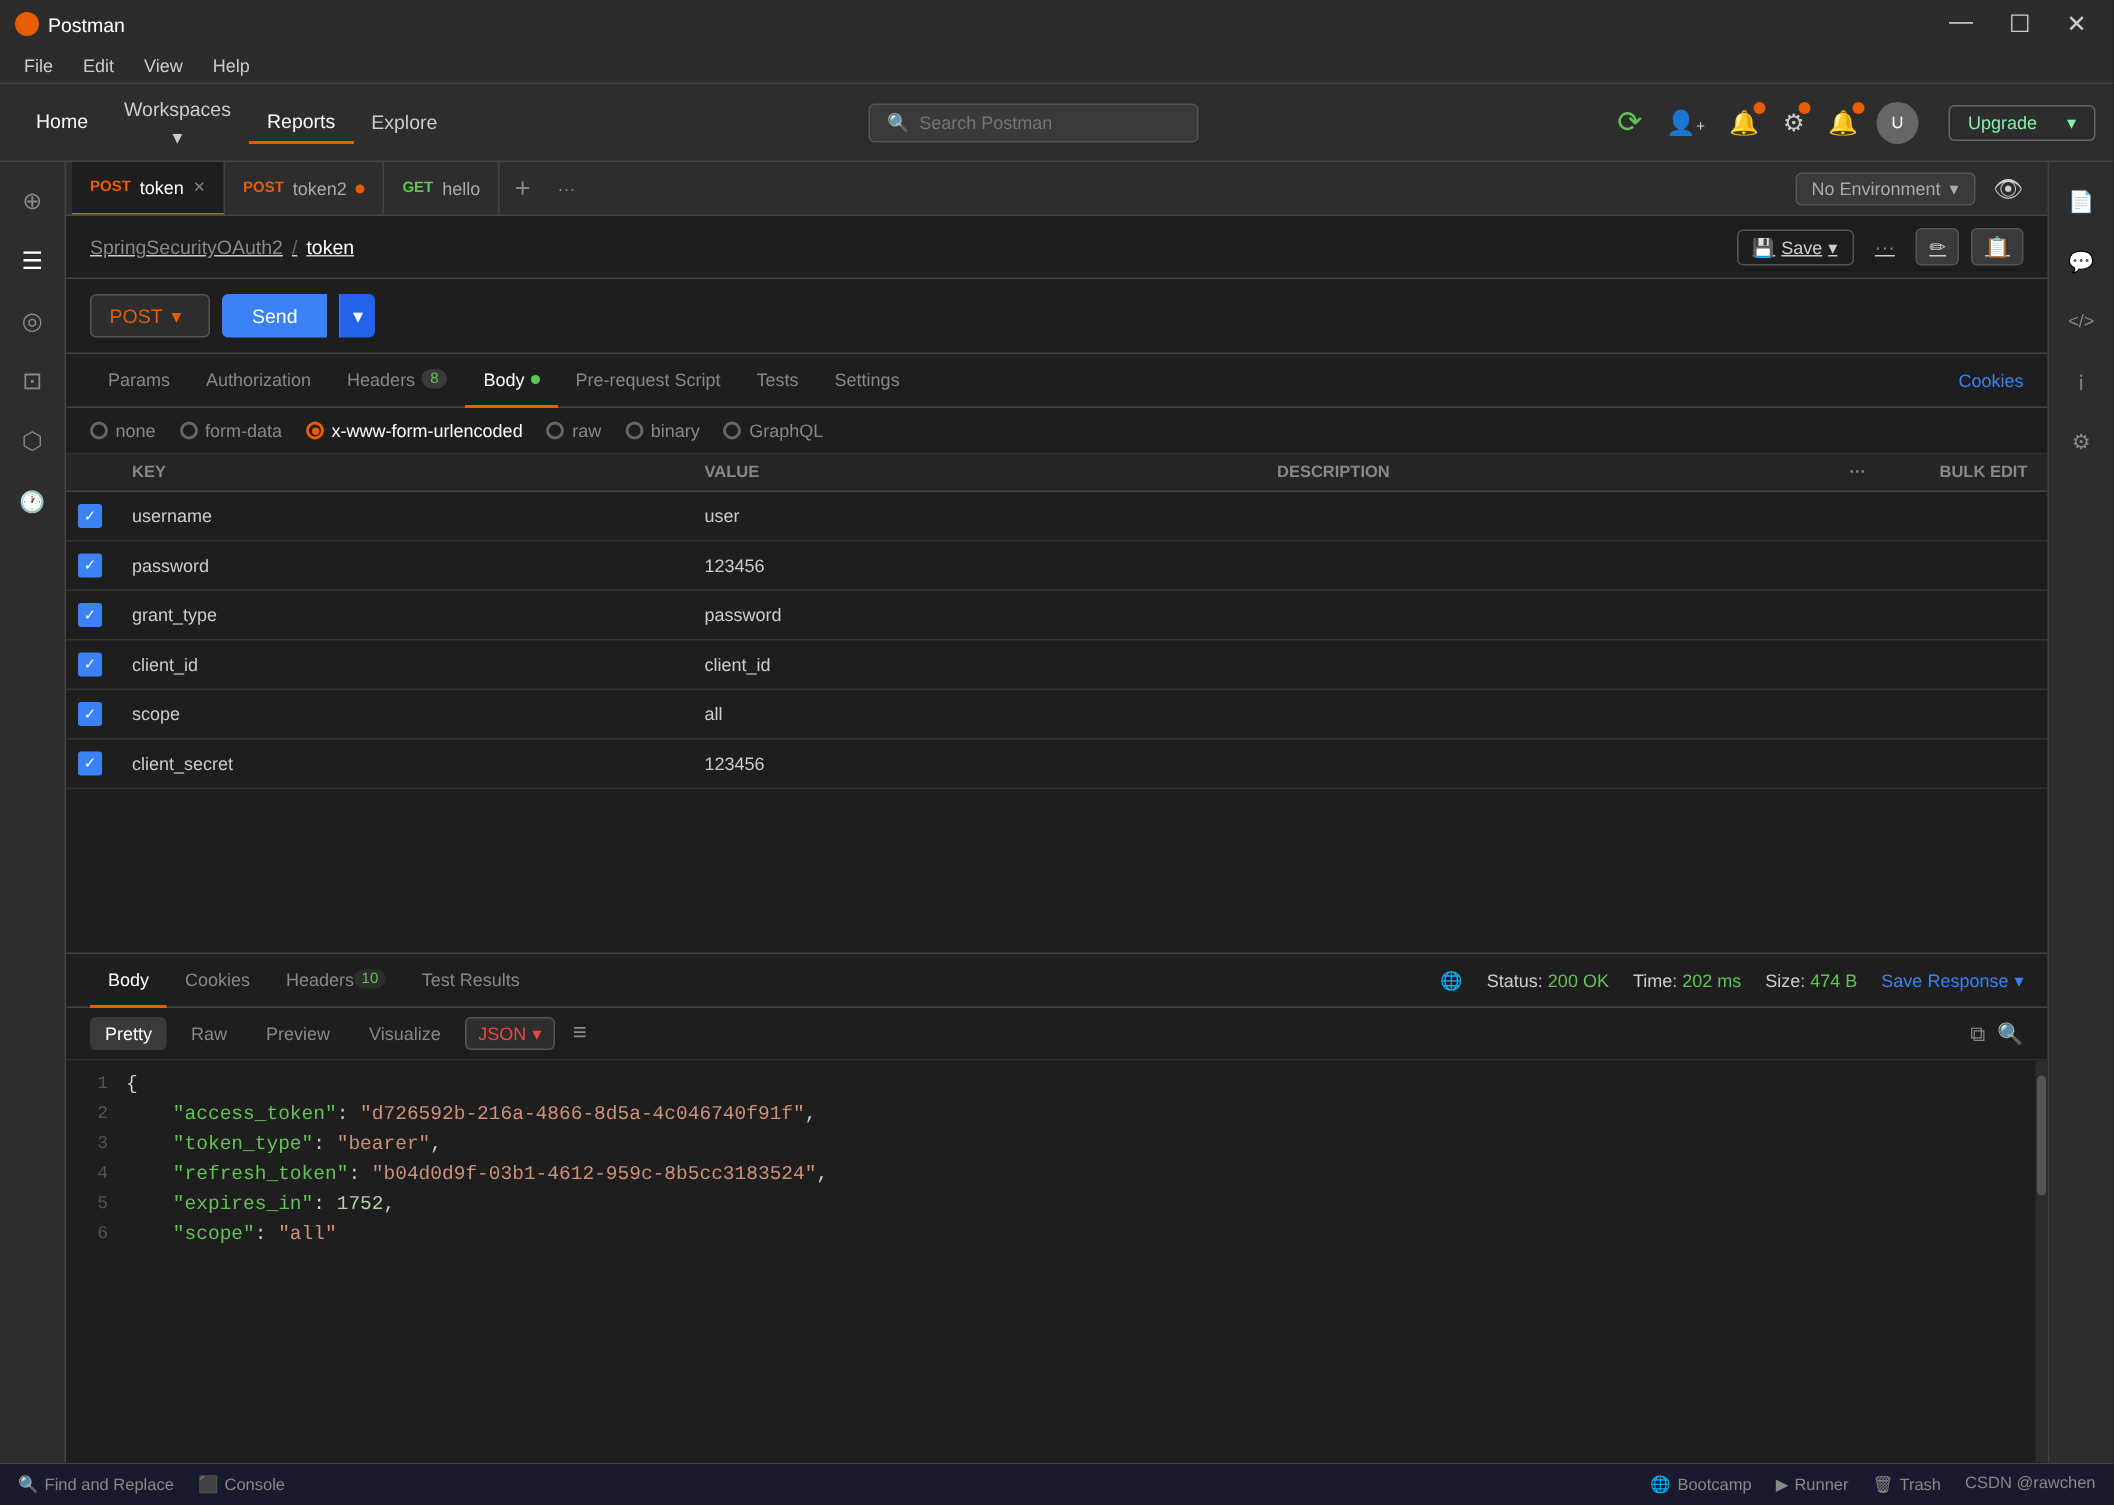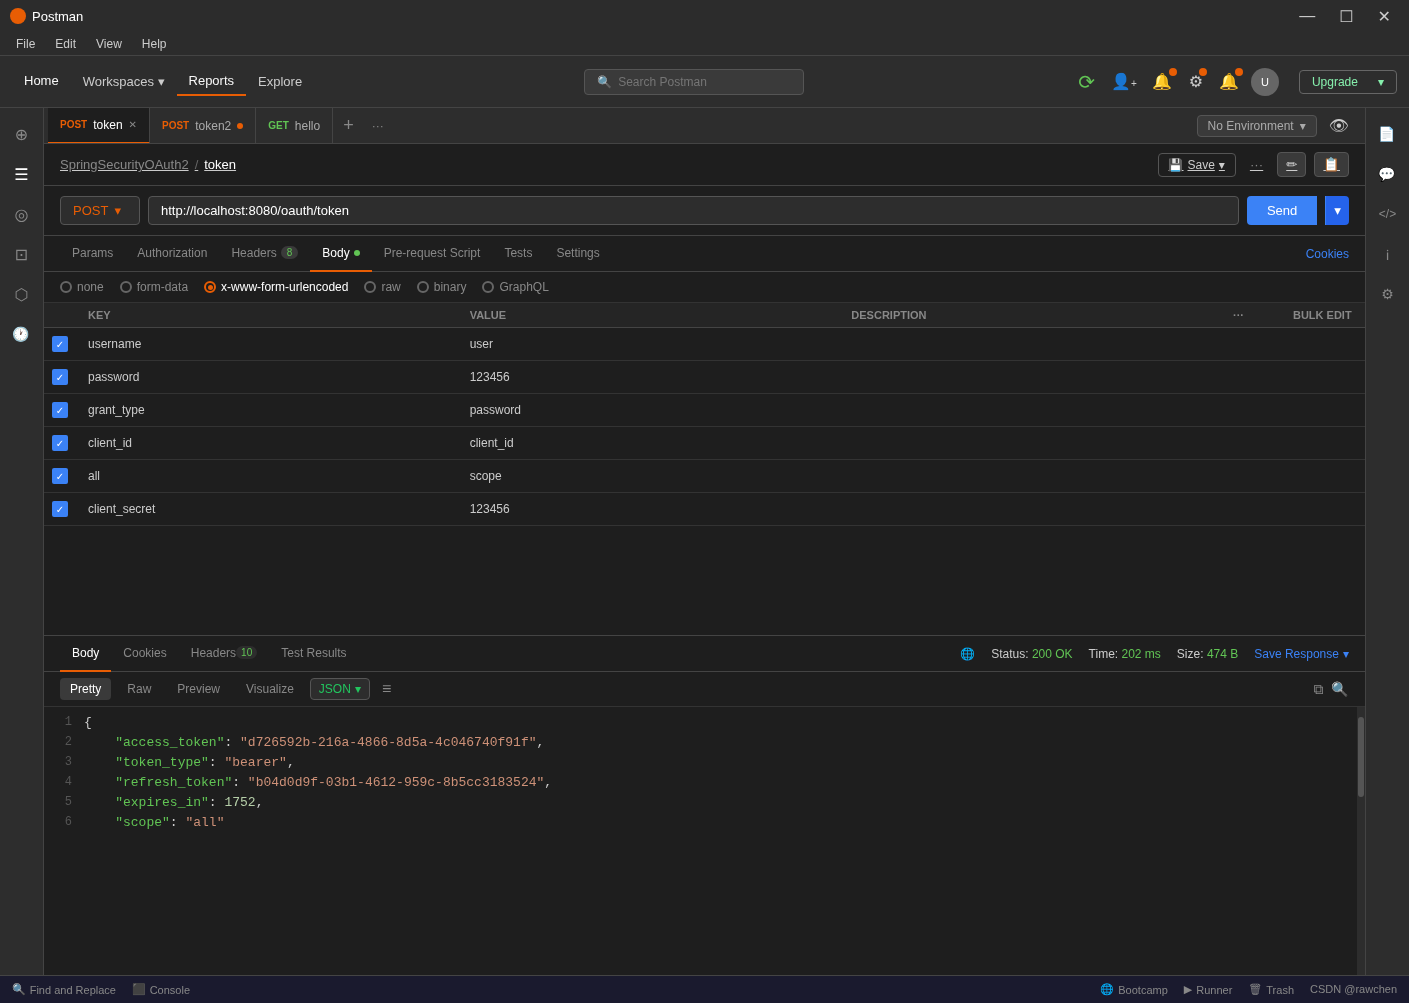--- a/index.html
+++ b/index.html
@@ -12,21 +12,21 @@
     #titlebar .win-controls { display: flex; gap: 8px; }
     #titlebar .win-controls span { color: #ccc; cursor: pointer; font-size: 16px; padding: 2px 8px; }
 
     
     #menubar { background: #2c2c2c; height: 24px; display: flex; align-items: center; padding: 0 8px; gap: 4px; border-bottom: 1px solid #444; }
     #menubar span { color: #ccc; padding: 2px 8px; cursor: pointer; font-size: 12px; }
 
     
     #navbar { background: #2d2d2d; height: 52px; display: flex; align-items: center; padding: 0 12px; gap: 0; border-bottom: 1px solid #444; }
     .nav-home { color: #f8f8f8; padding: 6px 12px; font-size: 13px; font-weight: 500; cursor: pointer; border-bottom: 2px solid transparent; }
-    .nav-workspaces { color: #ccc; padding: 6px 12px; font-size: 13px; cursor: pointer; display: flex; align-items: center; gap: 4px; }
+    .nav-workspaces { color: #ccc; padding: 6px 12px; font-size: 13px; cursor: pointer; display: flex; align-items: center; gap: 4px; flex-direction: column; }
     .nav-reports { color: #f8f8f8; padding: 6px 12px; font-size: 13px; cursor: pointer; border-bottom: 2px solid #e85d04; }
     .nav-explore { color: #ccc; padding: 6px 12px; font-size: 13px; cursor: pointer; }
     .nav-search { flex: 1; display: flex; justify-content: center; }
     .search-box { background: #3a3a3a; border: 1px solid #555; border-radius: 4px; padding: 5px 12px; width: 220px; color: #ccc; display: flex; align-items: center; gap: 6px; cursor: pointer; }
     .search-box input { background: transparent; border: none; outline: none; color: #ccc; font-size: 12px; width: 160px; }
     .nav-actions { display: flex; align-items: center; gap: 8px; }
     .nav-icon-btn { background: none; border: none; color: #ccc; cursor: pointer; font-size: 16px; padding: 4px; position: relative; }
     .nav-badge { position: absolute; top: 0; right: 0; background: #e85d04; border-radius: 50%; width: 8px; height: 8px; }
     .nav-badge-bell { position: absolute; top: 0; right: 0; background: #e85d04; border-radius: 50%; width: 8px; height: 8px; }
     .avatar { width: 28px; height: 28px; border-radius: 50%; background: #666; overflow: hidden; display: flex; align-items: center; justify-content: center; color: #fff; font-size: 11px; }
@@ -110,21 +110,21 @@
     .status-ok { color: #61c454; }
     .status-time { color: #61c454; }
     .status-size { color: #61c454; }
     .save-response-btn { color: #3b82f6; cursor: pointer; display: flex; align-items: center; gap: 4px; }
 
     
     #resp-format { background: #1e1e1e; padding: 6px 16px; display: flex; align-items: center; gap: 6px; border-bottom: 1px solid #333; }
     .format-btn { background: #2d2d2d; border: none; border-radius: 4px; color: #fff; padding: 4px 10px; cursor: pointer; font-size: 12px; }
     .format-btn.active { background: #3a3a3a; }
     .format-inactive { background: none; border: none; color: #888; padding: 4px 10px; cursor: pointer; font-size: 12px; }
-    .json-select { background: #2d2d2d; border: 1px solid #555; border-radius: 4px; color: #22c55e; padding: 3px 8px; font-size: 12px; display: flex; align-items: center; gap: 4px; cursor: pointer; }
+    .json-select { background: #2d2d2d; border: 1px solid #555; border-radius: 4px; color: #ef4444; padding: 3px 8px; font-size: 12px; display: flex; align-items: center; gap: 4px; cursor: pointer; }
     .resp-icons { margin-left: auto; display: flex; gap: 8px; }
     .resp-icon-btn { background: none; border: none; color: #888; cursor: pointer; font-size: 14px; }
 
     
     #code-area { flex: 1; background: #1e1e1e; padding: 8px 0; overflow-y: auto; font-family: 'Courier New', monospace; font-size: 13px; position: relative; }
     .code-line { display: flex; gap: 0; min-height: 20px; }
     .line-num { width: 40px; text-align: right; color: #555; padding-right: 12px; user-select: none; font-size: 12px; flex-shrink: 0; }
     .code-content { flex: 1; padding-right: 16px; white-space: pre; }
     .code-brace { color: #ccc; }
     .code-key { color: #61c454; }
@@ -250,21 +250,20 @@
         <button class="edit-icon">✏</button>
         <button class="docs-icon">📋</button>
       </div>
     </div>
 
     <div id="url-bar">
       <div class="method-dropdown">
         <span>POST</span>
         <span>▾</span>
       </div>
-      <input class="url-input" type="text" value="http://localhost:8080/oauth/token" style="">
       <button class="send-btn">Send</button>
       <button class="send-arrow">▾</button>
     </div>
 
     <div id="req-tabs">
       <span class="req-tab">Params</span>
       <span class="req-tab">Authorization</span>
       <span class="req-tab">Headers <span class="badge">8</span></span>
       <span class="req-tab active">Body <span class="body-dot" style="width:6px;height:6px;background:#61c454;border-radius:50%;display:inline-block;margin-left:4px;"></span></span>
       <span class="req-tab">Pre-request Script</span>
@@ -347,22 +346,22 @@
         <div class="table-cell">client_id</div>
         <div class="table-cell">client_id</div>
         <div class="table-cell"></div>
         <div class="table-cell"></div>
         <div class="table-cell"></div>
       </div>
       <div class="table-row">
         <div class="table-cell">
             <div class="checkbox"></div>
           </div>
+        <div class="table-cell">scope</div>
         <div class="table-cell">all</div>
-        <div class="table-cell">scope</div>
         <div class="table-cell"></div>
         <div class="table-cell"></div>
         <div class="table-cell"></div>
       </div>
       <div class="table-row">
         <div class="table-cell">
             <div class="checkbox"></div>
           </div>
         <div class="table-cell">client_secret</div>
         <div class="table-cell">123456</div>

